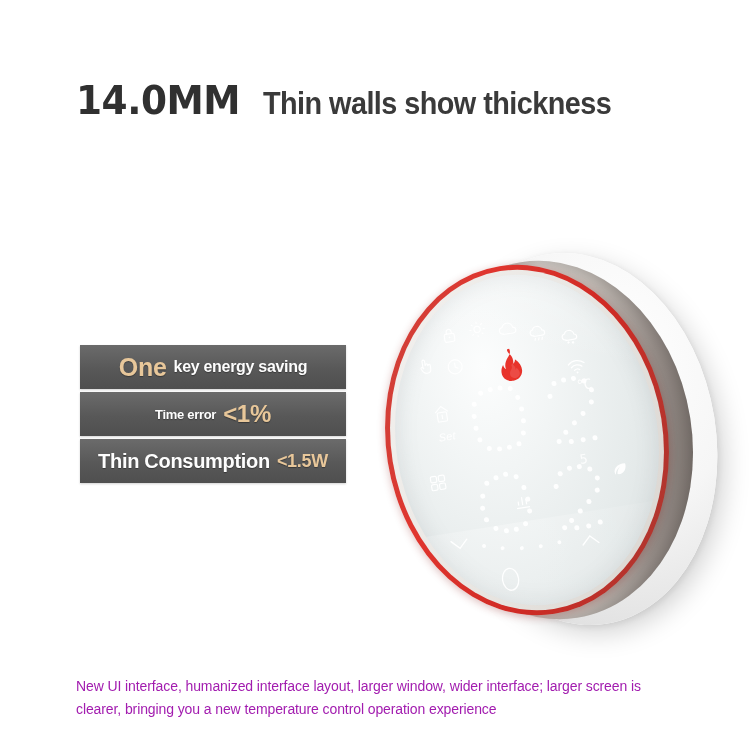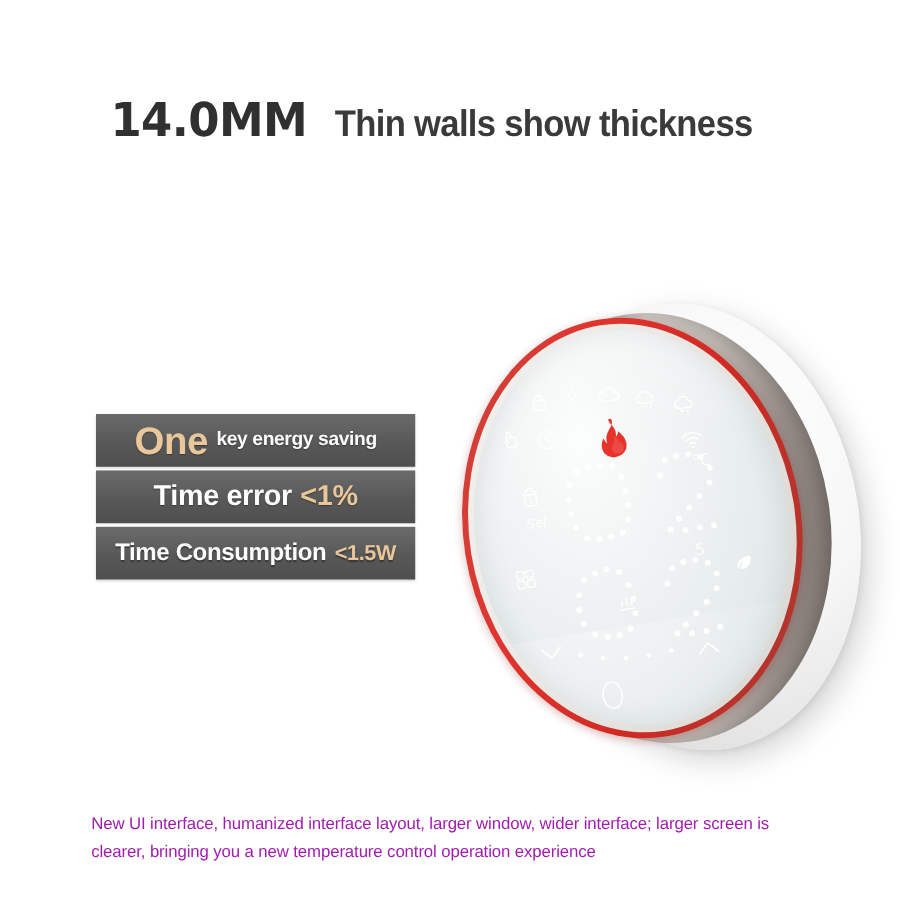--- a/index.html
+++ b/index.html
@@ -15,21 +15,20 @@
     font-family: "Liberation Sans", sans-serif;
     -webkit-font-smoothing: antialiased;
   }
 
   
   .header {
     position: absolute;
     left: 76px;
     top: 78px;
     width: 600px;
-    margin-left: 16px;
   }
   .headline {
     display: flex;
     align-items: baseline;
     gap: 16px;
     white-space: nowrap;
   }
   .headline-measure {
     font-size: 39px;
     font-weight: 700;
@@ -73,34 +72,34 @@
     height: 44px;
     display: flex;
     align-items: center;
     justify-content: center;
     gap: 7px;
     box-shadow: 0 1px 2px rgba(0,0,0,0.18);
   }
   .badge .accent {
     color: #e8c79a;
     font-weight: 700;
-    font-size: 32px;
+    font-size: 25px;
     letter-spacing: -0.3px;
     text-shadow: 0 1px 1px rgba(0,0,0,0.35);
     font-family: "Liberation Sans", sans-serif;
   }
   .badge .plain {
     color: #fdfdfd;
     font-weight: 700;
     font-size: 16px;
     letter-spacing: -0.3px;
     text-shadow: 0 1px 1px rgba(0,0,0,0.35);
     font-family: "Liberation Sans", sans-serif;
   }
-  .badge.b2 .plain { font-size: 24px; }
+  .badge.b2 .plain { font-size: 13px; }
   .badge.b2 .accent { font-size: 24px; }
   .badge.b3 .plain { font-size: 20px; }
   .badge.b3 .accent { font-size: 18px; }
 
   
   .device {
     position: absolute;
     left: 378px;
     top: 238px;
     width: 346px;
@@ -296,21 +295,21 @@
     <span class="accent">One</span>
     <span class="plain">key energy saving</span>
   </div>
 
   <div class="badge b2">
     <span class="plain">Time error</span>
     <span class="accent">&lt;1%</span>
   </div>
 
   <div class="badge b3">
-    <span class="plain">Time Consumption</span>
+    <span class="plain">Thin Consumption</span>
     <span class="accent">&lt;1.5W</span>
   </div>
 
 </div>
 
 <div class="device">
 
   <div class="housing-back"></div>
   <div class="housing-band"></div>
   <div class="ring-red"></div>

